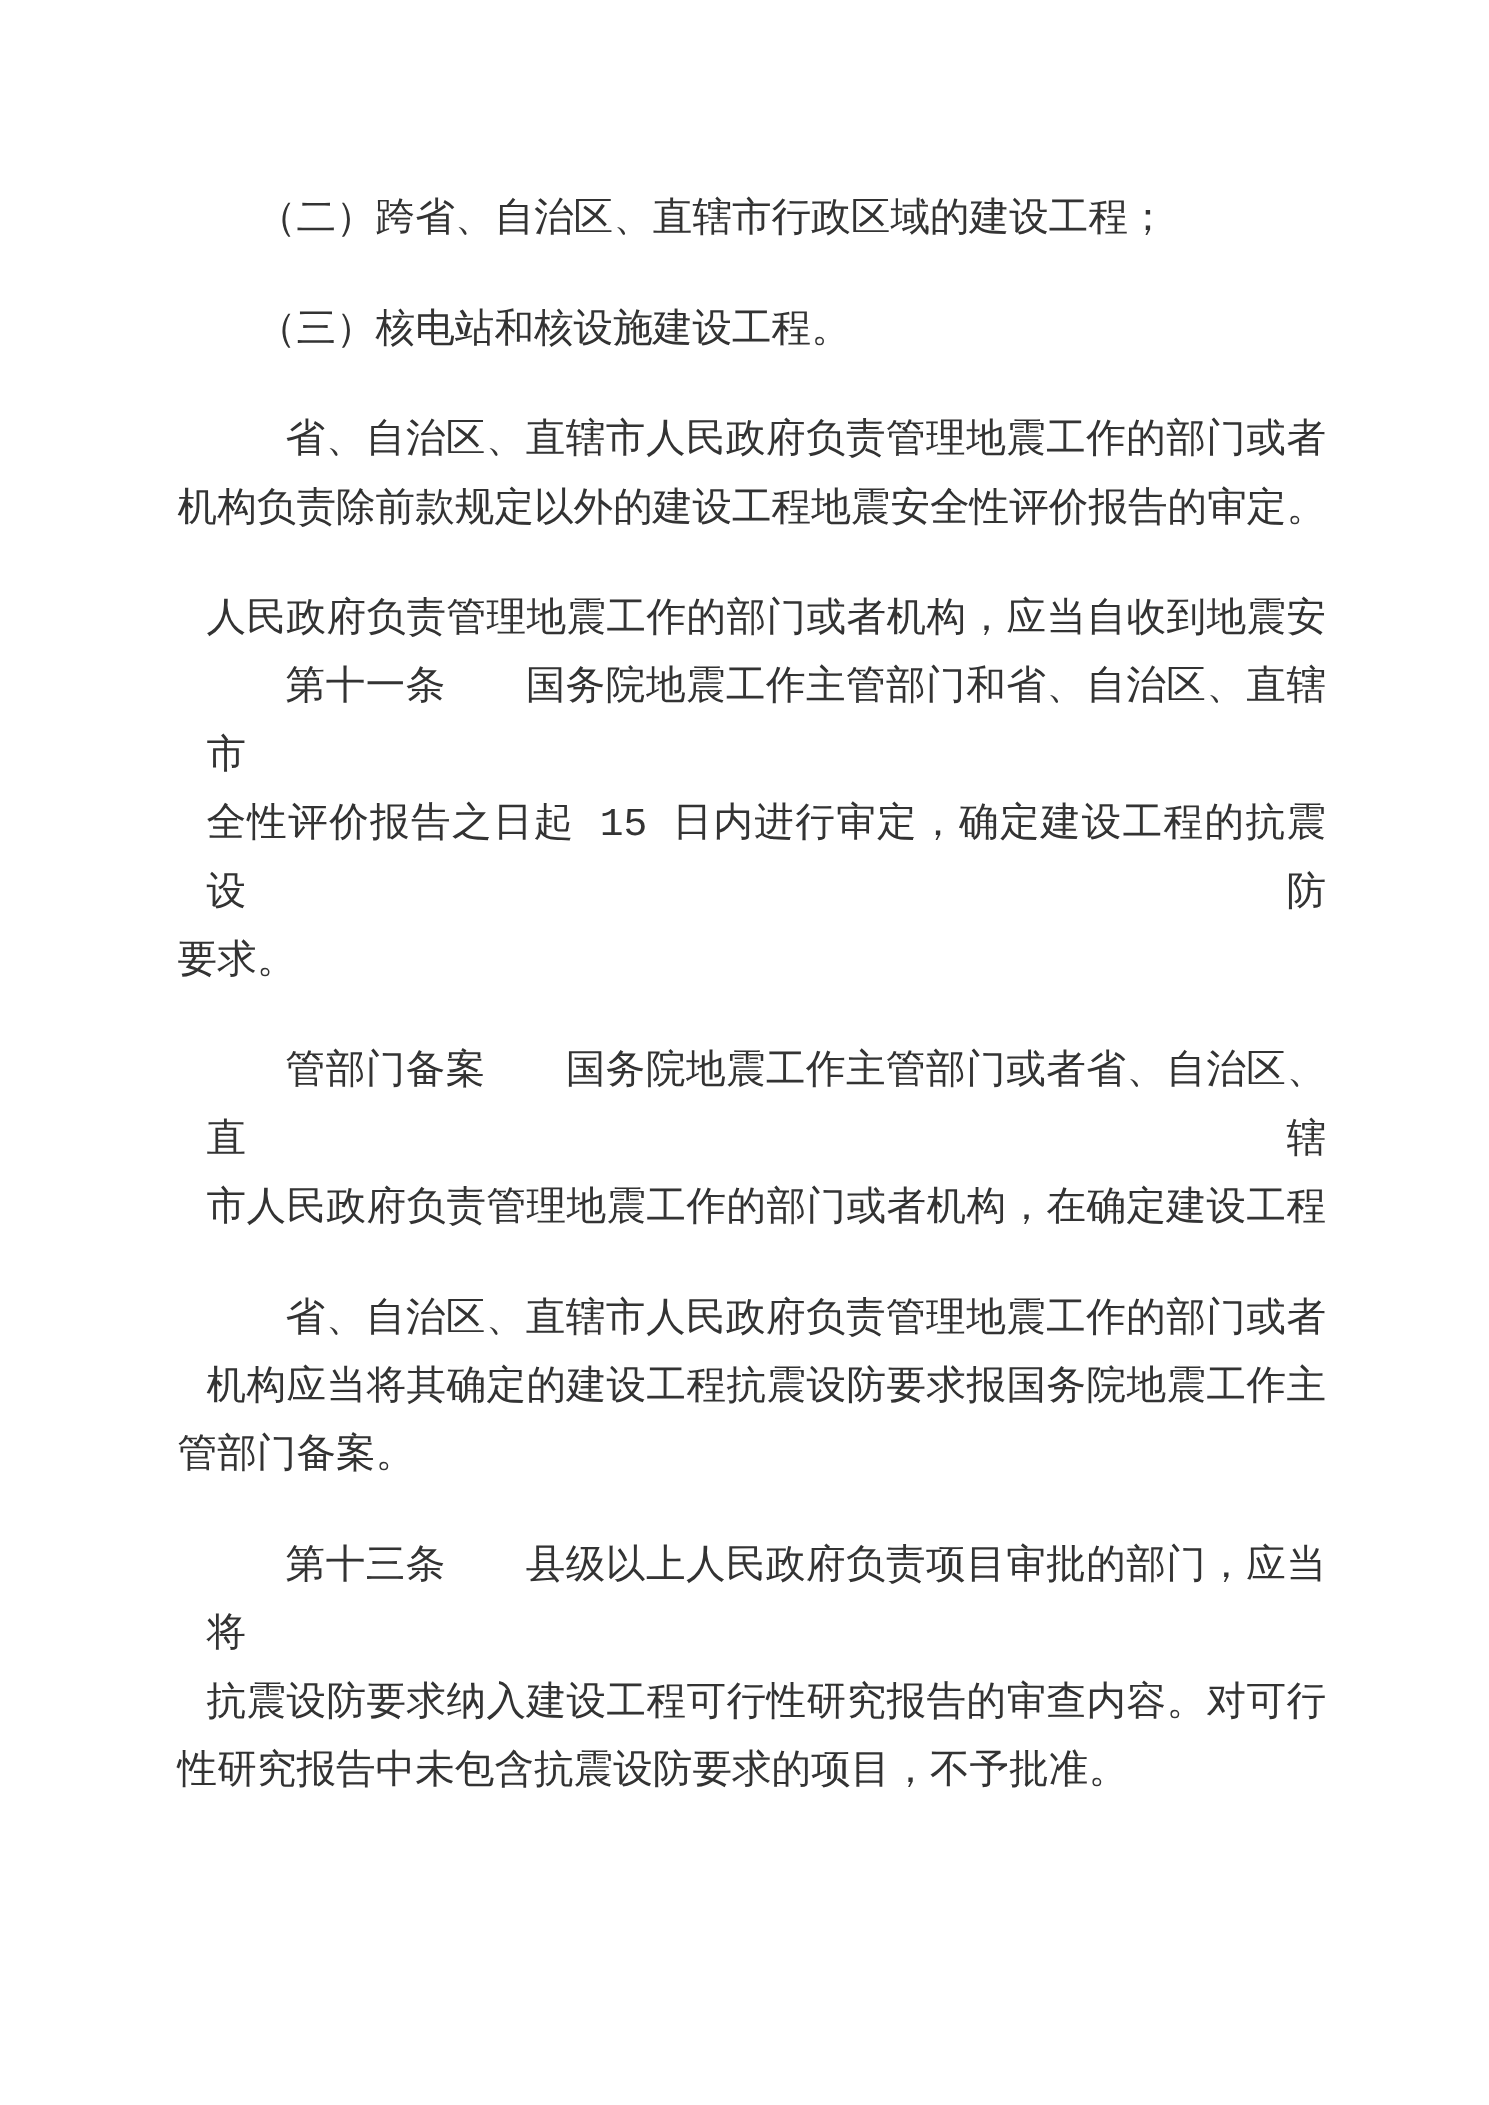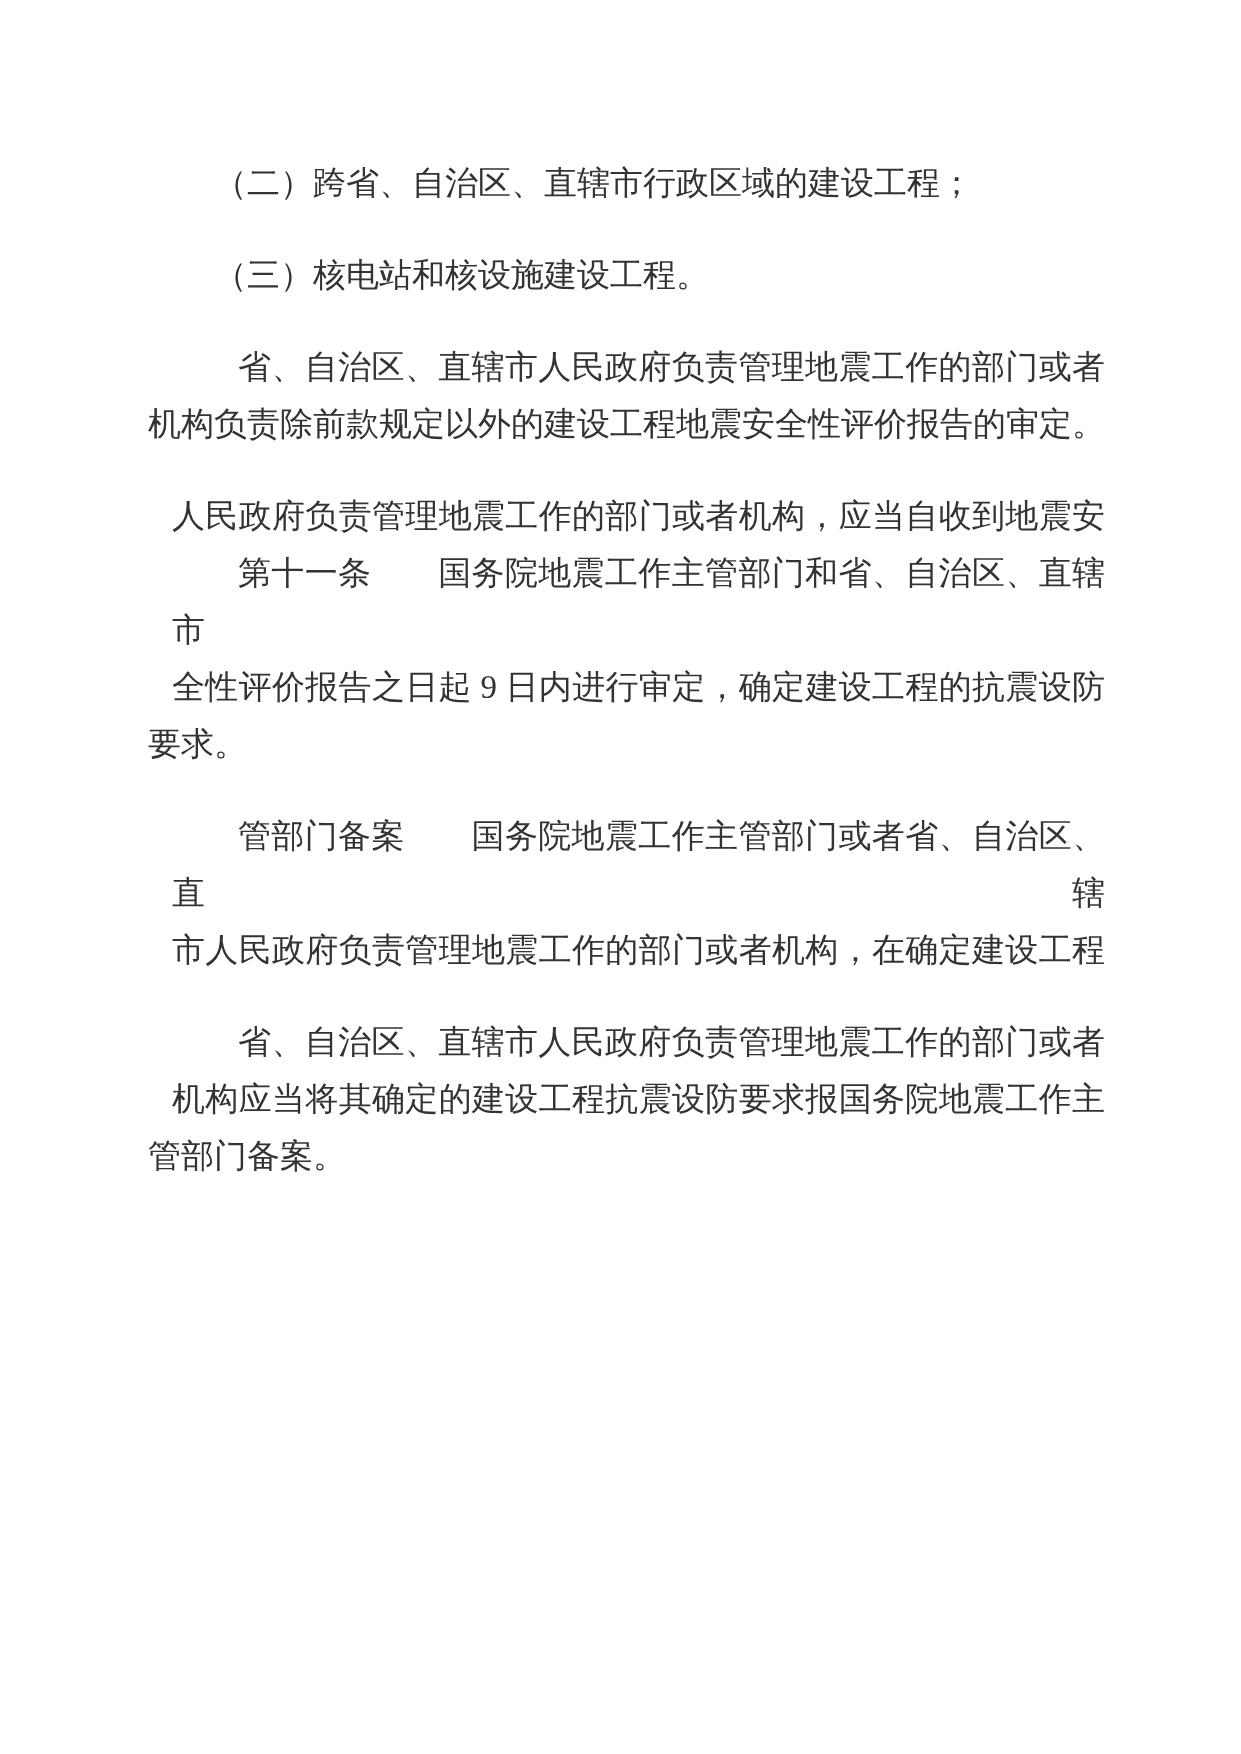--- a/index.html
+++ b/index.html
@@ -12,21 +12,21 @@
     width: 1241px;
     height: 1754px;
     background: #ffffff;
     overflow: hidden;
   }
   .text-block {
     position: absolute;
     left: 148px;
     top: 155px;
     width: 957px;
-    font-family: Liberation Serif, serif;
+    font-family: Liberation Mono, monospace;
     font-size: 33px;
     line-height: 57px;
     color: #333333;
   }
   .para { margin: 0; }
   .para + .para { margin-top: 35px; }
   .line {
     text-align: left;
     text-indent: 0;
     white-space: normal;
@@ -54,26 +54,31 @@
       <div class="para">
         <div class="line first">（三）核电站和核设施建设工程。</div>
       </div>
       <div class="para">
         <div class="line first fill">省、自治区、直辖市人民政府负责管理地震工作的部门或者</div>
         <div class="line">机构负责除前款规定以外的建设工程地震安全性评价报告的审定。</div>
       </div>
       <div class="para">
         <div class="line fill">人民政府负责管理地震工作的部门或者机构，应当自收到地震安</div>
         <div class="line first fill">第十一条　　国务院地震工作主管部门和省、自治区、直辖市</div>
-        <div class="line fill">全性评价报告之日起 9 日内进行审定，确定建设工程的抗震设防</div>
+        <div class="line fill">全性评价报告之日起 15 日内进行审定，确定建设工程的抗震设防</div>
         <div class="line">要求。</div>
       </div>
       <div class="para">
         <div class="line first fill">管部门备案　　国务院地震工作主管部门或者省、自治区、直辖</div>
         <div class="line fill">市人民政府负责管理地震工作的部门或者机构，在确定建设工程</div>
       </div>
       <div class="para">
         <div class="line first fill">省、自治区、直辖市人民政府负责管理地震工作的部门或者</div>
         <div class="line fill">机构应当将其确定的建设工程抗震设防要求报国务院地震工作主</div>
         <div class="line">管部门备案。</div>
       </div>
+      <div class="para">
+        <div class="line first fill">第十三条　　县级以上人民政府负责项目审批的部门，应当将</div>
+        <div class="line fill">抗震设防要求纳入建设工程可行性研究报告的审查内容。对可行</div>
+        <div class="line">性研究报告中未包含抗震设防要求的项目，不予批准。</div>
+      </div>
     </div>
 </div>
 
 </body></html>

